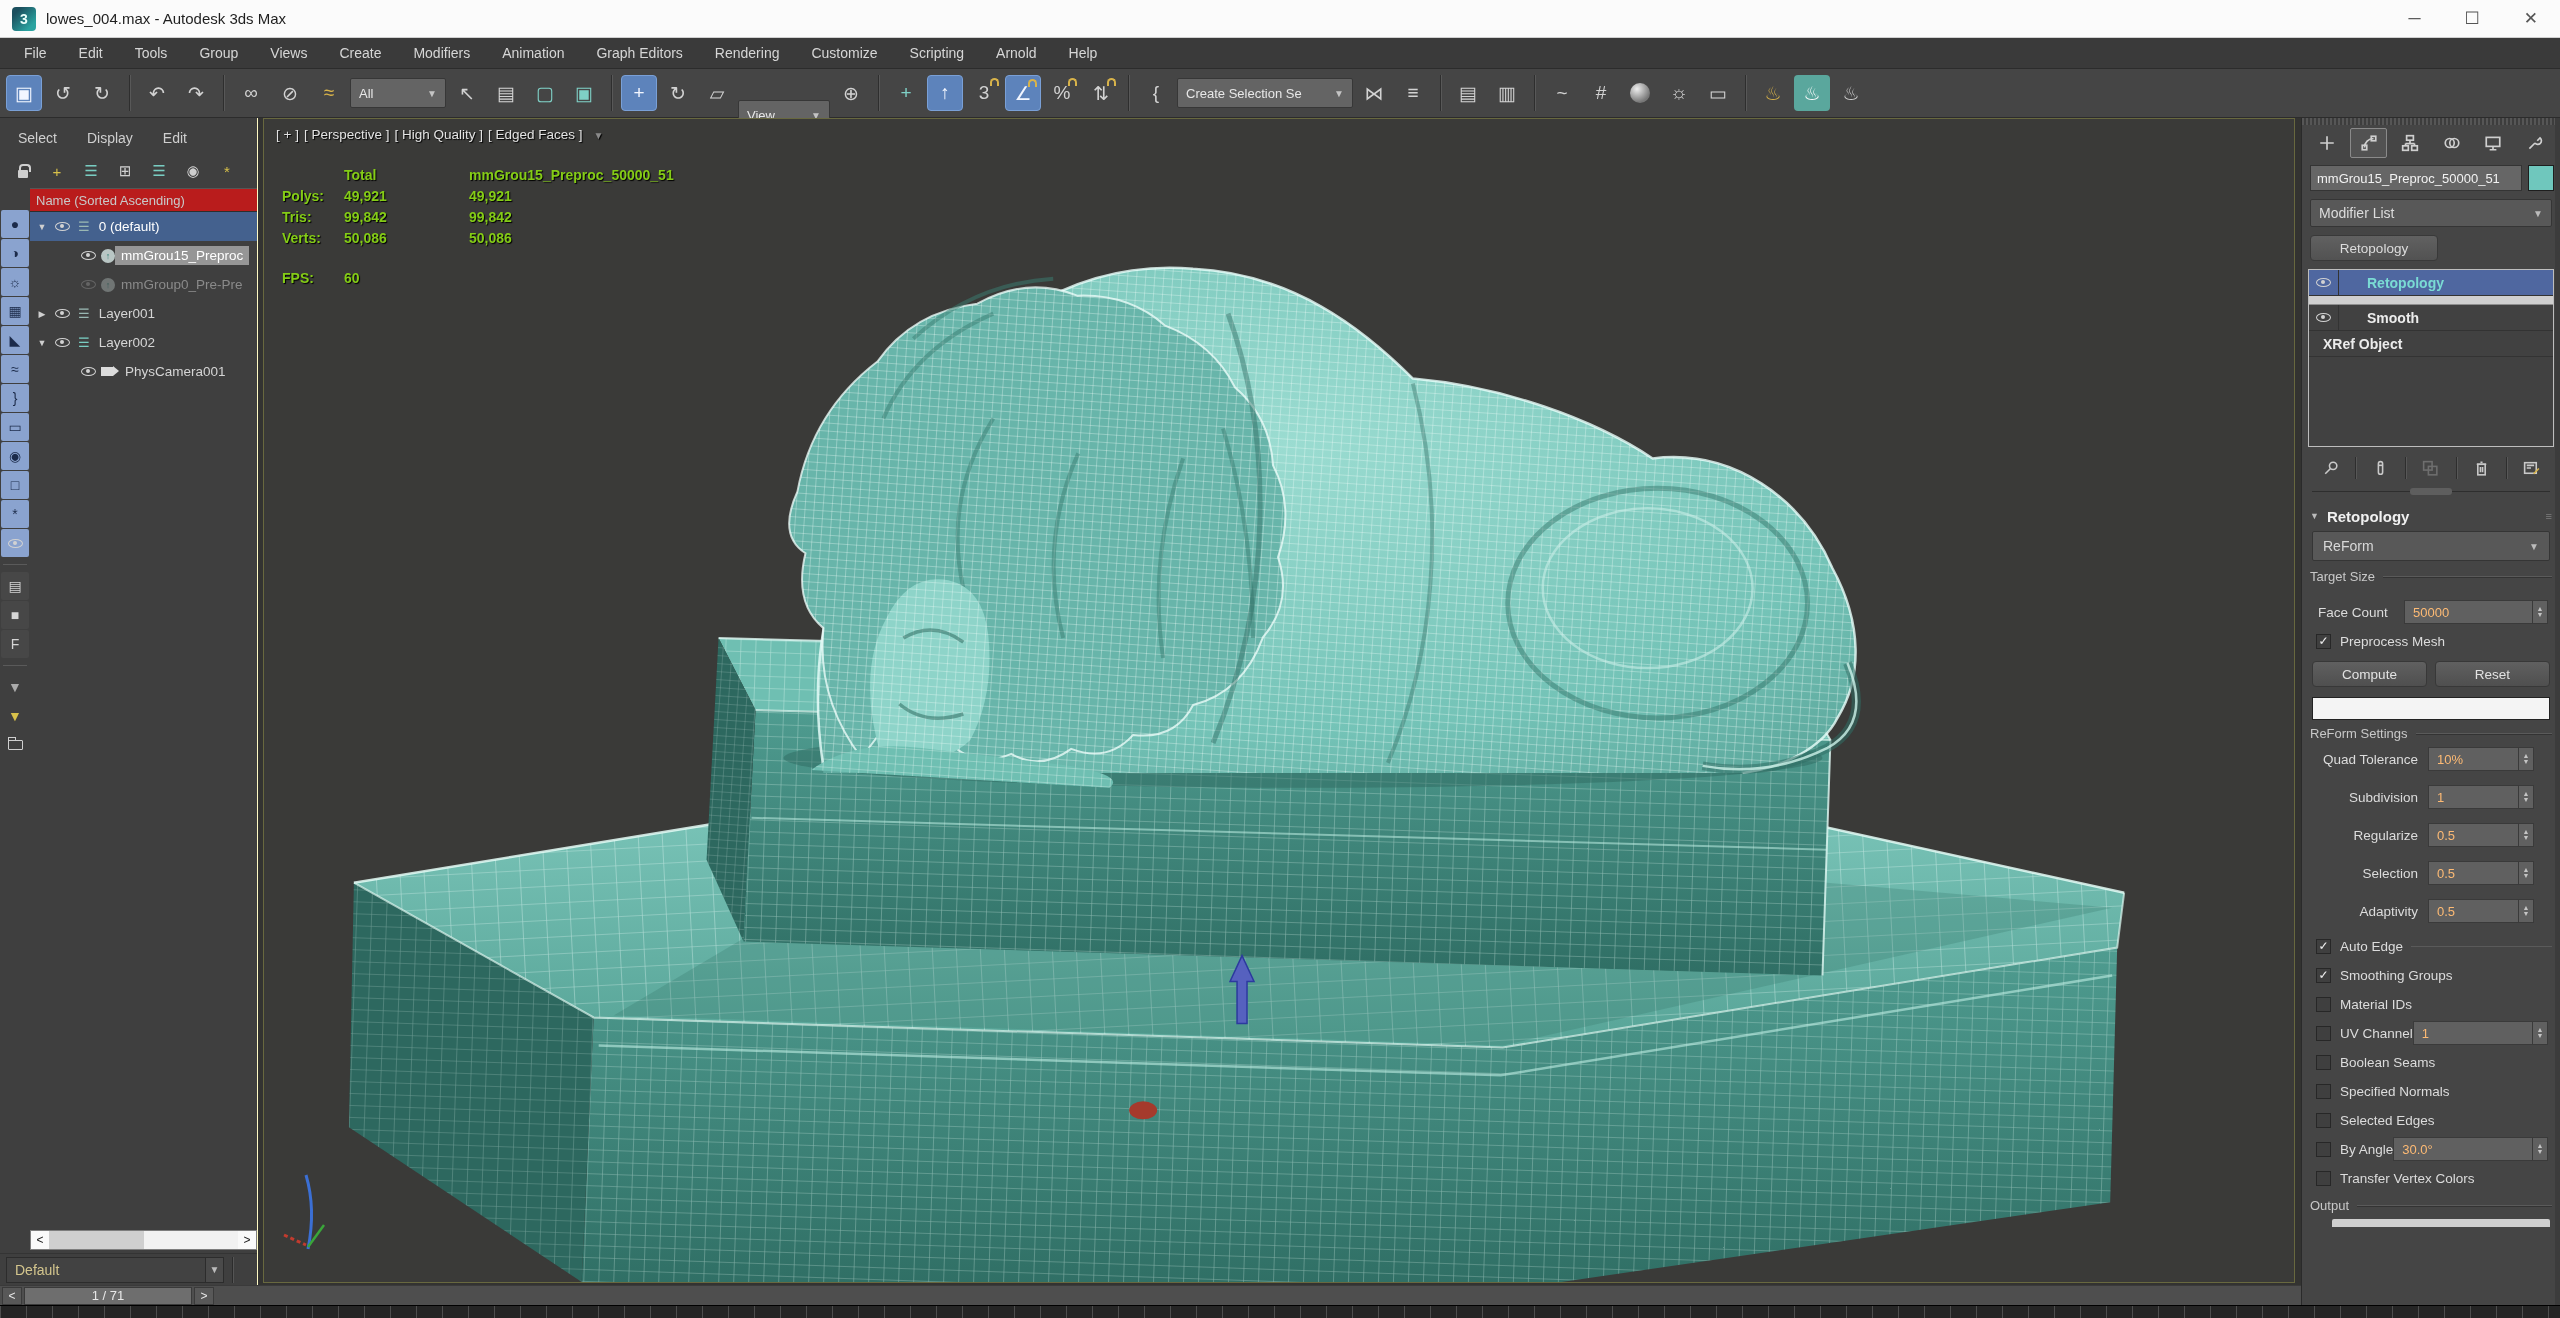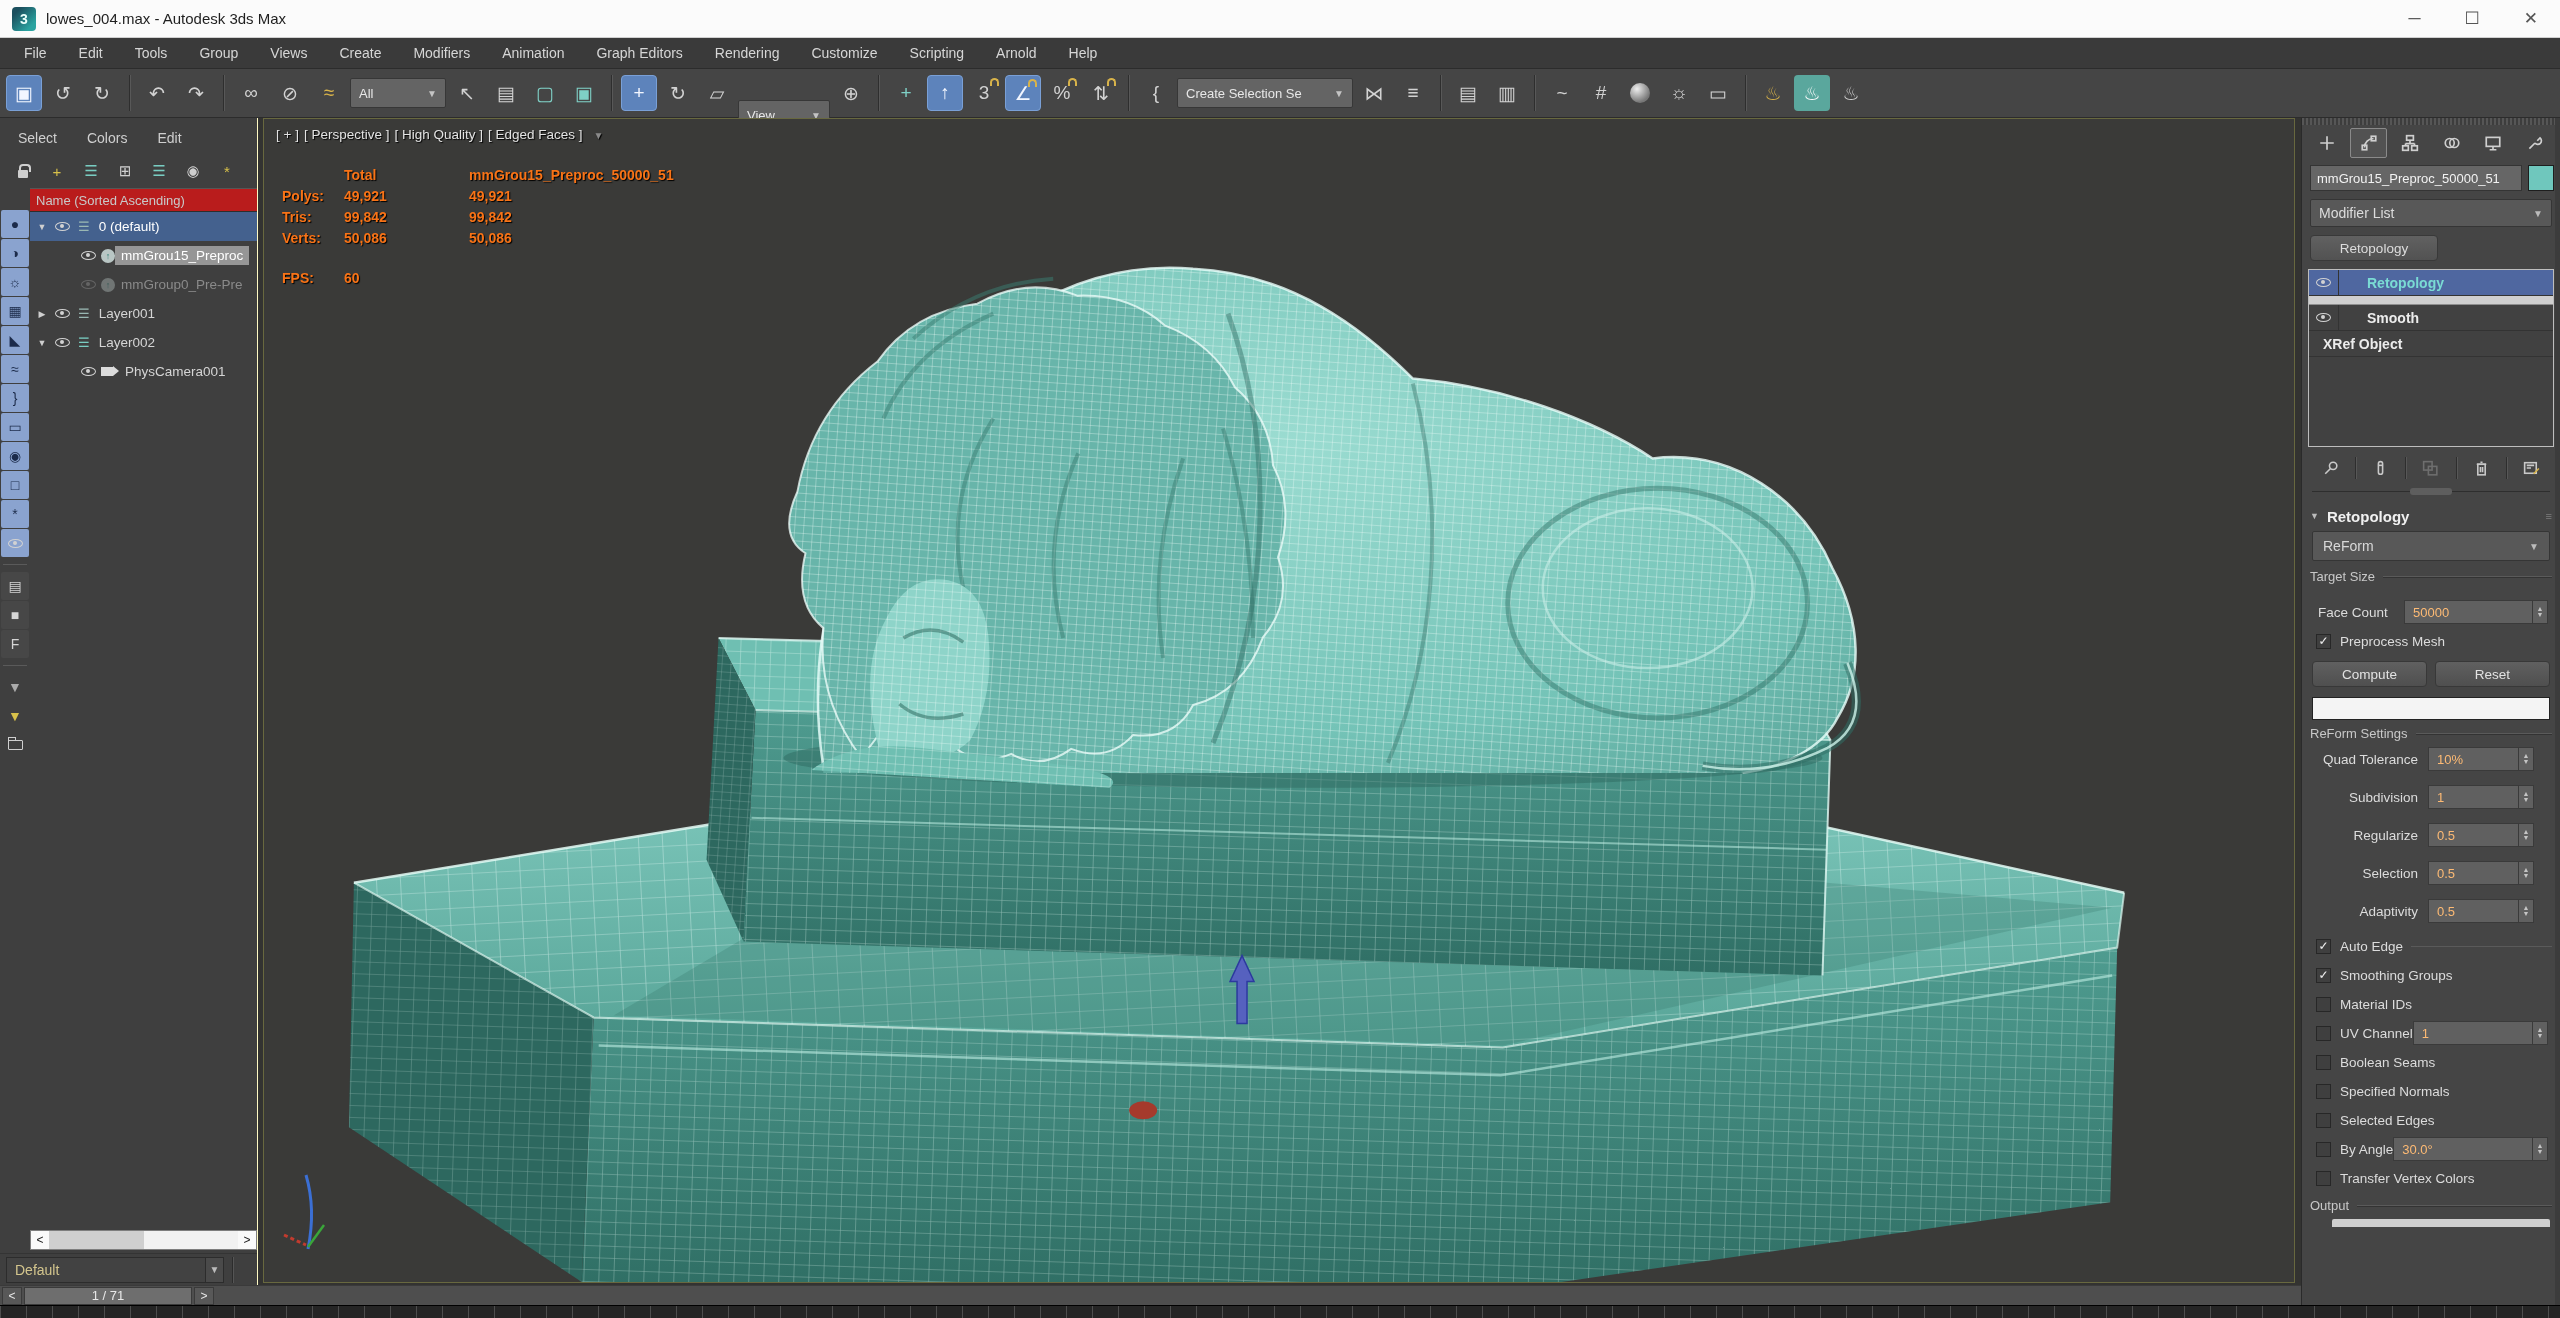--- a/index.html
+++ b/index.html
@@ -76,21 +76,21 @@
   .se-workspace { height:32px; display:flex; align-items:center; padding-left:6px; border-top:1px solid #343434;}
   .ws-field { width:200px; height:26px; background:#424242; border:1px solid #2c2c2c; color:#d3c58d; font-size:14px; display:flex; align-items:center; padding:0 8px;}
   .ws-arrow { width:18px; height:26px; display:flex; align-items:center; justify-content:center; color:#bbb; font-size:10px; border:1px solid #2c2c2c; border-left:none; background:#4a4a4a;}
   .ws-sep { width:1px; height:26px; background:#2c2c2c; margin-left:8px; box-shadow:1px 0 0 #555;}
 
   
   .viewport { position:absolute; left:263px; top:0; width:2032px; height:1165px; background:#3a3a38; border:1px solid #68683f; overflow:hidden;}
   .statue { position:absolute; left:0; top:0; width:100%; height:100%; }
   .vp-label { position:absolute; left:12px; top:8px; display:flex; gap:5px; color:#e3e3e3; font-size:13.5px; text-shadow:1px 1px 1px #000;}
   .vp-label .dn { color:#8a8a8a; font-size:10px; margin-left:6px; margin-top:3px;}
-  .vp-stats { position:absolute; left:18px; top:46px; color:#f97316; font-size:14px; font-weight:bold; text-shadow:1px 1px 1px #000; line-height:21px;}
+  .vp-stats { position:absolute; left:18px; top:46px; color:#84cc16; font-size:14px; font-weight:bold; text-shadow:1px 1px 1px #000; line-height:21px;}
   .vp-stats .srow { display:flex; }
   .vp-stats .c0 { width:62px; text-align:left;}
   .vp-stats .c1 { width:125px; }
   .vp-stats .hdr0 { width:62px; }
   .vp-stats .fps { margin-top:19px; display:flex;}
   .axis-tripod { position:absolute; left:14px; bottom:22px; }
 
   
   .timeslider { position:absolute; left:0; top:1167px; width:2301px; height:20px; background:#4e4e4e; border-top:1px solid #3a3a3a; display:flex; align-items:center;}
   .ts-btn { height:18px; background:#585858; color:#e8e8e8; display:flex; align-items:center; justify-content:center; font-size:12px; border:1px solid #3a3a3a;}
@@ -315,21 +315,21 @@
     <div class="tbtn">
       <span>♨</span>
     </div>
   </div>
 
 <div class="workarea">
 
   <div class="left-panel">
     <div class="se-tabs" id="seTabs">
         <span>Select</span>
-        <span>Colors</span>
+        <span>Display</span>
         <span>Edit</span>
       </div>
     <div class="se-tools" id="seTools">
         <span class="ticon">
           <span class="ic-lock"></span>
         </span>
         <span class="ticon yellow">+</span>
         <span class="ticon teal">☰</span>
         <span class="ticon">⊞</span>
         <span class="ticon teal">☰</span>

